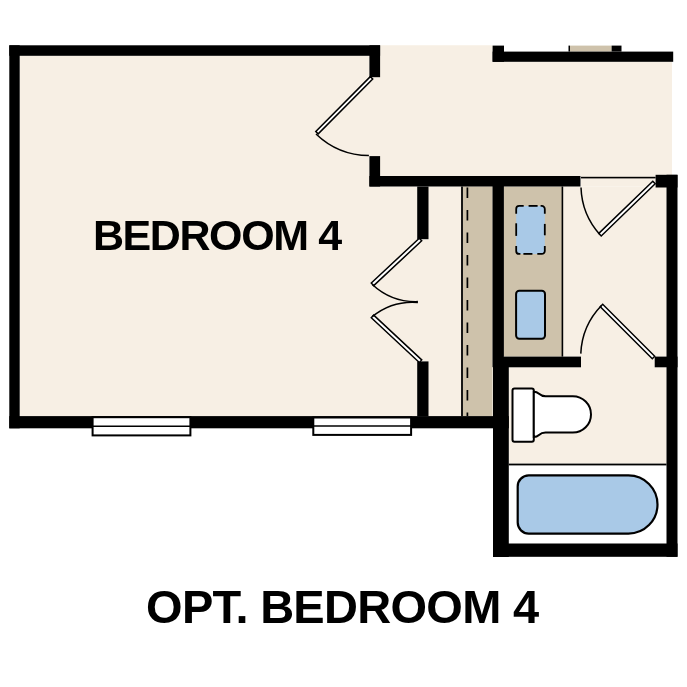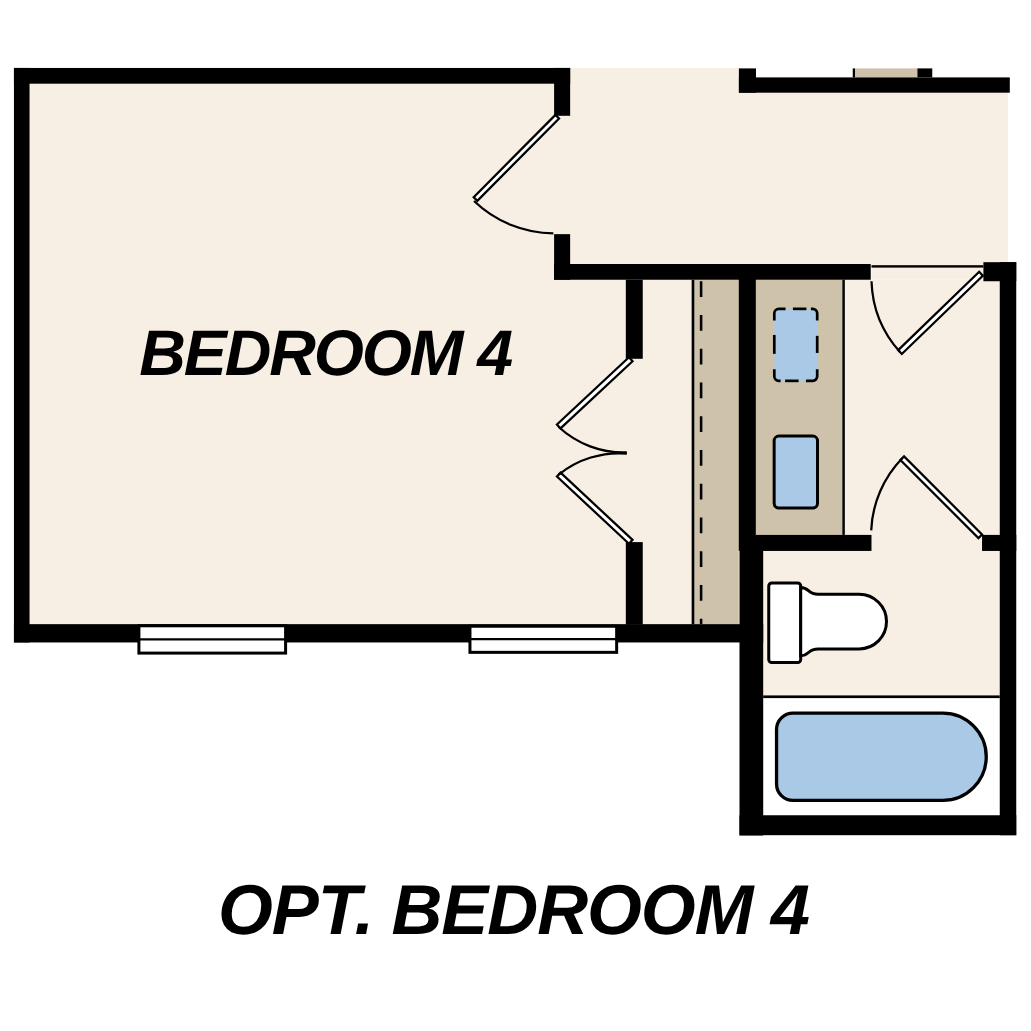--- a/index.html
+++ b/index.html
@@ -1,16 +1,16 @@
 <!DOCTYPE html>
 <html><head>
 <meta charset="utf-8">
 <style>
   html,body{margin:0;padding:0;background:#ffffff;}
-  .plan{width:594px;height:687px;position:relative;font-style:italic;}
+  .plan{width:594px;height:687px;position:relative;}
   svg{display:block;}
   text{font-family:"Liberation Sans", sans-serif;font-weight:bold;fill:#000;}
 </style>
 </head>
 <body>
 <div class="plan">
 <svg width="687" height="687" viewBox="0 0 687 687" xmlns="http://www.w3.org/2000/svg">
 
   <rect x="0" y="0" width="687" height="687" fill="#ffffff"></rect>
 

